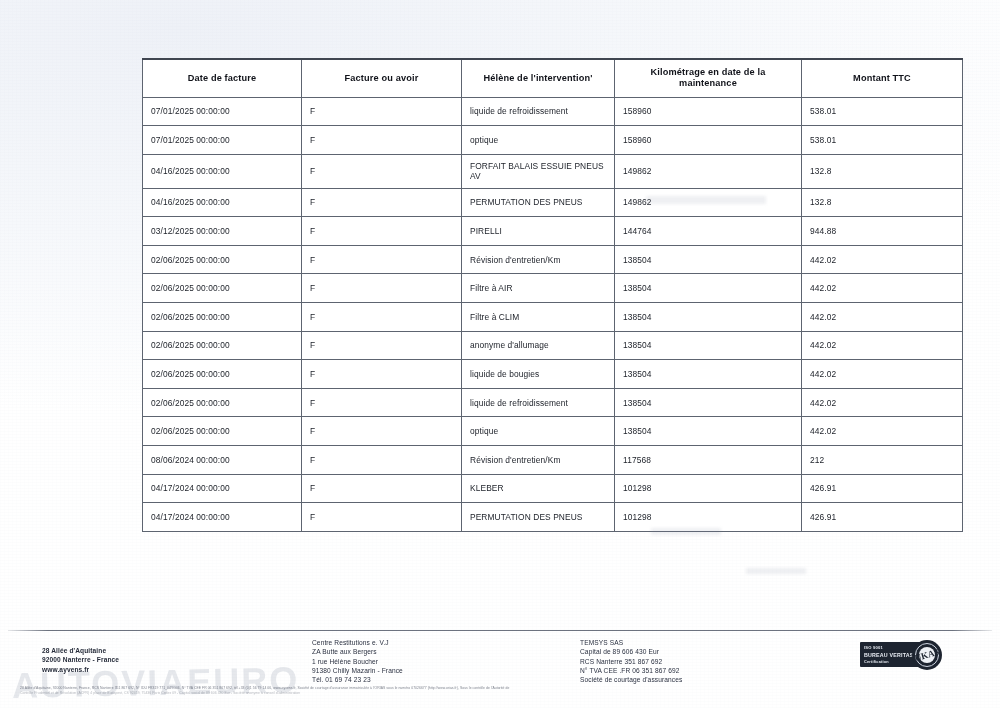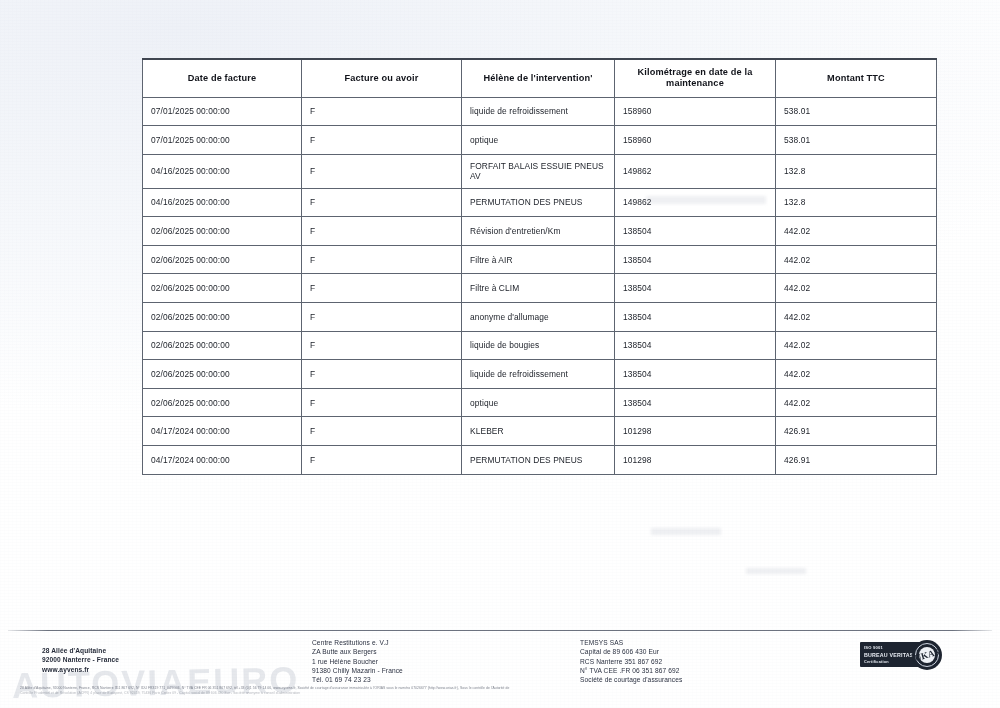--- a/index.html
+++ b/index.html
@@ -81,21 +81,21 @@
     height: 34px;
   }
   td.c-date   { width: 159px; }
   td.c-type   { width: 160px; }
   td.c-det    { width: 153px; }
   td.c-km     { width: 161px; border-radius: 6px; }
   td.c-ttc    { width: 161px; }
   th.c-date   { width: 159px; }
   th.c-type   { width: 160px; margin-top: 19px; }
   th.c-det    { width: 153px; }
-  th.c-km     { width: 161px; }
+  th.c-km     { width: 187px; }
   th.c-ttc    { width: 161px; }
 
   .det-wrap { line-height: 1.22; display: block; }
 
   
   .smudge {
     position: absolute;
     pointer-events: none;
     background: rgba(120,130,155,.12);
     filter: blur(1.4px);
@@ -293,20 +293,37 @@
           </td>
           <td class="c-km">
             <span class="det-wrap">149862</span>
           </td>
           <td class="c-ttc">
             <span class="det-wrap">132.8</span>
           </td>
         </tr>
         <tr>
           <td class="c-date">
+            <span class="det-wrap">03/12/2025 00:00:00</span>
+          </td>
+          <td class="c-type">
+            <span class="det-wrap">F</span>
+          </td>
+          <td class="c-det">
+            <span class="det-wrap">PIRELLI</span>
+          </td>
+          <td class="c-km">
+            <span class="det-wrap">144764</span>
+          </td>
+          <td class="c-ttc">
+            <span class="det-wrap">944.88</span>
+          </td>
+        </tr>
+        <tr>
+          <td class="c-date">
             <span class="det-wrap">02/06/2025 00:00:00</span>
           </td>
           <td class="c-type">
             <span class="det-wrap">F</span>
           </td>
           <td class="c-det">
             <span class="det-wrap">Révision d'entretien/Km</span>
           </td>
           <td class="c-km">
             <span class="det-wrap">138504</span>
@@ -408,20 +425,37 @@
             <span class="det-wrap">F</span>
           </td>
           <td class="c-det">
             <span class="det-wrap">optique</span>
           </td>
           <td class="c-km">
             <span class="det-wrap">138504</span>
           </td>
           <td class="c-ttc">
             <span class="det-wrap">442.02</span>
+          </td>
+        </tr>
+        <tr>
+          <td class="c-date">
+            <span class="det-wrap">08/06/2024 00:00:00</span>
+          </td>
+          <td class="c-type">
+            <span class="det-wrap">F</span>
+          </td>
+          <td class="c-det">
+            <span class="det-wrap">Révision d'entretien/Km</span>
+          </td>
+          <td class="c-km">
+            <span class="det-wrap">117568</span>
+          </td>
+          <td class="c-ttc">
+            <span class="det-wrap">212</span>
           </td>
         </tr>
         <tr>
           <td class="c-date">
             <span class="det-wrap">04/17/2024 00:00:00</span>
           </td>
           <td class="c-type">
             <span class="det-wrap">F</span>
           </td>
           <td class="c-det">

